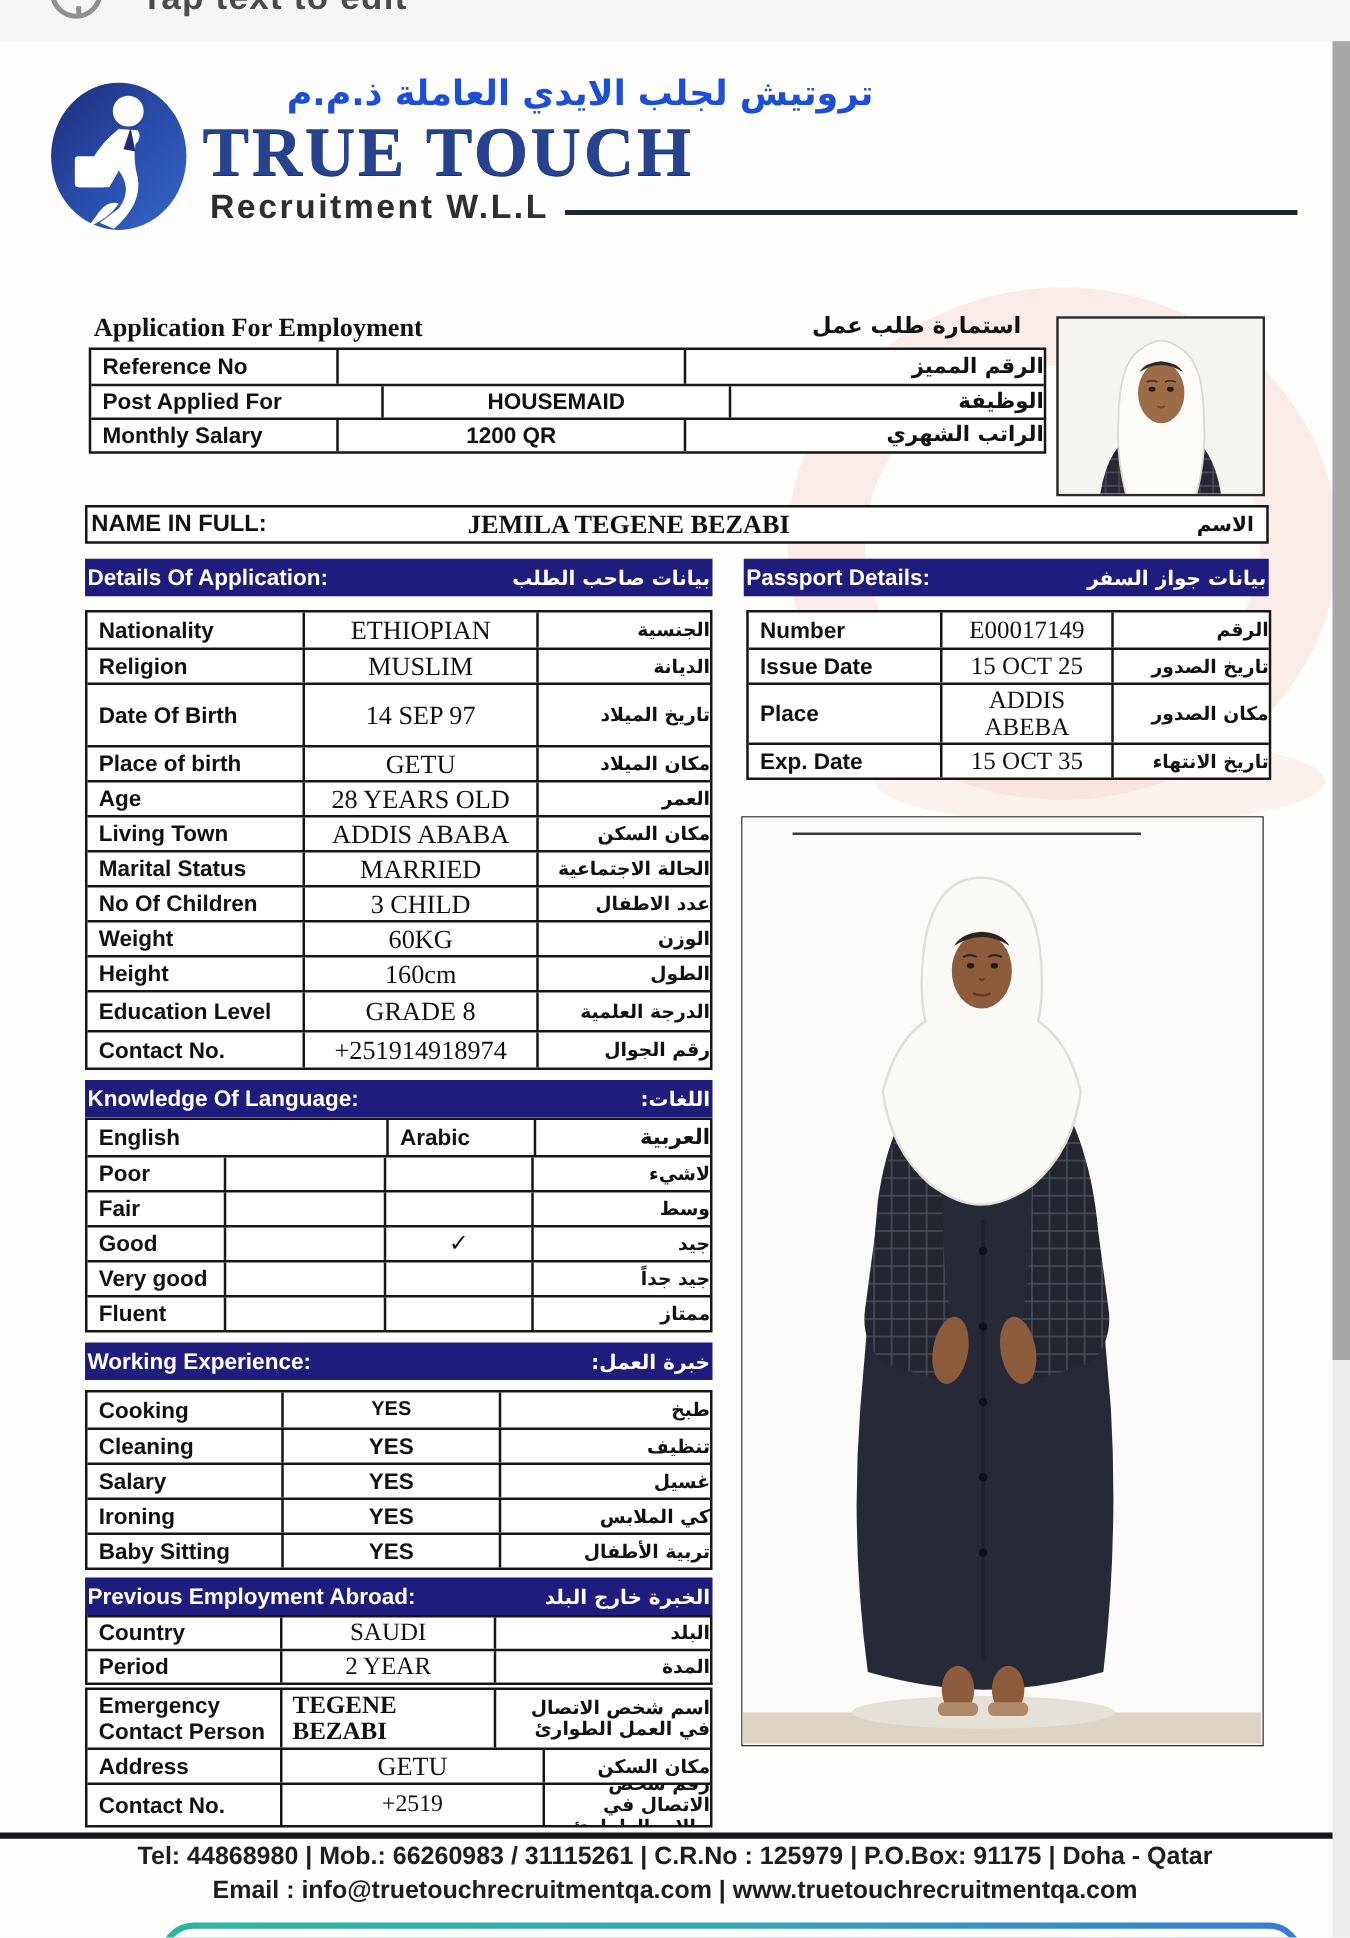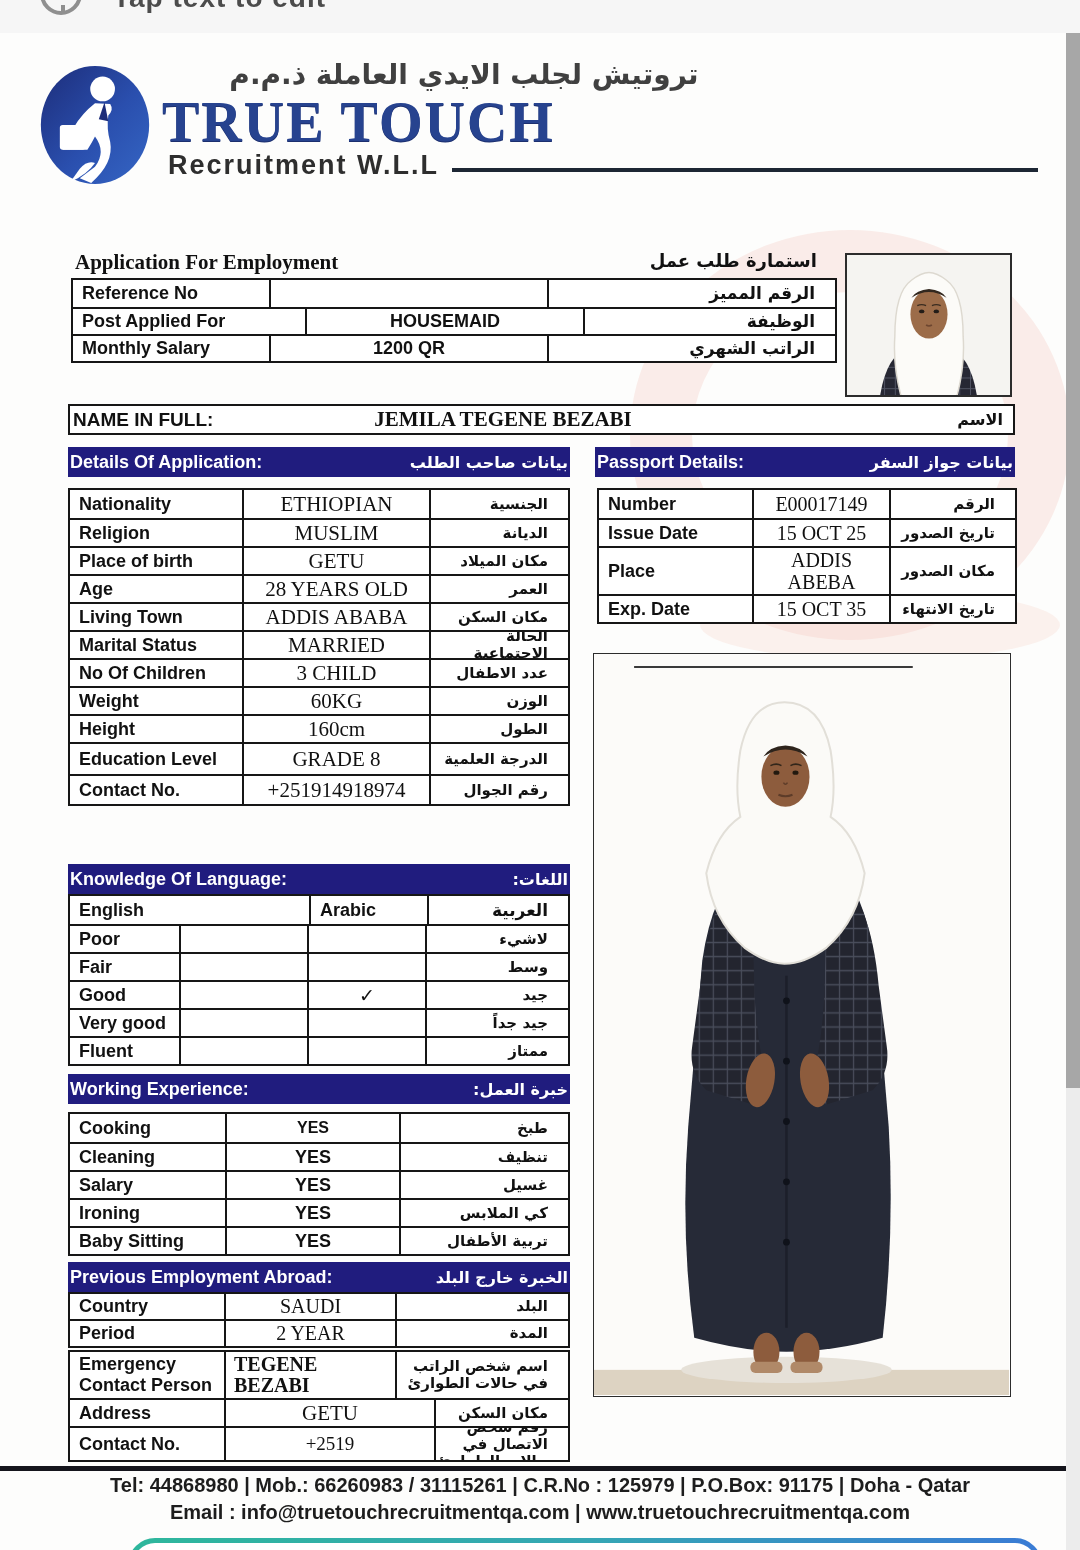--- a/index.html
+++ b/index.html
@@ -17,35 +17,35 @@
   .sb-track{position:absolute;right:0;top:33px;width:14px;height:1517px;background:#ececec;z-index:6;}
   .sb-thumb{position:absolute;right:0;top:0;width:14px;height:1055px;background:#a7a7a7;}
   
   .wm{position:absolute;left:630px;top:230px;width:440px;height:410px;border-radius:50%;
       border:62px solid rgba(246,199,188,0.30);box-sizing:border-box;z-index:0;}
   .wm2{position:absolute;left:700px;top:590px;width:360px;height:70px;background:rgba(246,199,188,0.22);
       border-radius:50%;z-index:0;}
   
   .logo-circle{position:absolute;left:38px;top:62px;width:114px;height:126px;}
   .logo-ar{position:absolute;left:168px;top:58px;width:592px;text-align:center;
-      font-family:"DejaVu Sans",sans-serif;font-weight:bold;font-size:28px;color:#404040;}
+      font-family:"DejaVu Sans",sans-serif;font-weight:bold;font-size:28px;color:#1d4ed8;}
   .logo-title{position:absolute;left:162px;top:90px;font-family:"Liberation Serif",serif;
       font-weight:900;font-size:56px;letter-spacing:2px;color:#27438f;text-shadow:0 1px 0 #1c2f6e;}
   .logo-sub{position:absolute;left:168px;top:150px;font-size:27px;font-weight:bold;color:#2e2e2e;letter-spacing:2px;}
   .logo-line{position:absolute;left:452px;top:168px;width:586px;height:4px;background:#1d2734;}
   
   .tbl{position:absolute;border:2px solid #161616;box-sizing:border-box;background:#fff;z-index:1;}
   .trow{display:flex;box-sizing:border-box;}
   .trow + .trow{border-top:2px solid #161616;}
   .cell{display:flex;align-items:center;box-sizing:border-box;overflow:hidden;}
   .bl{border-left:2px solid #161616;}
   .lbl{font-weight:bold;font-size:18px;padding-left:9px;}
   .val{justify-content:center;font-family:"Liberation Serif",serif;font-size:21px;}
   .valb{justify-content:center;font-weight:bold;font-size:18px;}
-  .ar{justify-content:flex-end;padding-right:20px;font-family:"DejaVu Sans",sans-serif;
+  .ar{justify-content:flex-end;padding-right:0;font-family:"DejaVu Sans",sans-serif;
       font-weight:bold;font-size:15px;text-align:right;line-height:17px;}
   .sec-h{position:absolute;height:30px;background:#201c7e;color:#fff;display:flex;align-items:center;
       justify-content:space-between;padding:0 2px;box-sizing:border-box;z-index:1;}
   .sec-h .en{font-weight:bold;font-size:18px;}
   .sec-h .arh{font-family:"DejaVu Sans",sans-serif;font-weight:bold;font-size:16px;}
   
   .app-title{position:absolute;left:75px;top:250px;width:742px;display:flex;justify-content:space-between;z-index:1;}
   .app-title .en{font-family:"Liberation Serif",serif;font-weight:bold;font-size:21px;}
   .app-title .arh{font-family:"DejaVu Sans",sans-serif;font-weight:bold;font-size:18px;}
   .photo-box{position:absolute;border:2px solid #2c2c2c;box-sizing:border-box;background:#fff;z-index:1;}
@@ -176,20 +176,27 @@
         <span dir="rtl">الجنسية</span>
       </div>
     </div>
   <div class="trow" style="height:28px;">
       <div class="cell lbl" style="width:172px;">Religion</div>
       <div class="cell val bl" style="width:187px;">MUSLIM</div>
       <div class="cell ar bl" style="flex:1;">
         <span dir="rtl">الديانة</span>
       </div>
     </div>
+  <div class="trow" style="height:50px;">
+      <div class="cell lbl" style="width:172px;">Date Of Birth</div>
+      <div class="cell val bl" style="width:187px;">14 SEP 97</div>
+      <div class="cell ar bl" style="flex:1;">
+        <span dir="rtl">تاريخ الميلاد</span>
+      </div>
+    </div>
   <div class="trow" style="height:28px;">
       <div class="cell lbl" style="width:172px;">Place of birth</div>
       <div class="cell val bl" style="width:187px;">GETU</div>
       <div class="cell ar bl" style="flex:1;">
         <span dir="rtl">مكان الميلاد</span>
       </div>
     </div>
   <div class="trow" style="height:28px;">
       <div class="cell lbl" style="width:172px;">Age</div>
       <div class="cell val bl" style="width:187px;">28 YEARS OLD</div>
@@ -441,21 +448,21 @@
     </div>
 </div>
 
 <div class="tbl" style="left:68px;top:1350px;width:502px;">
   <div class="trow" style="height:46px;">
     <div class="cell lbl" style="width:154px;line-height:21px;">Emergency Contact Person</div>
     <div class="cell bl" style="width:171px;padding-left:8px;font-family:'Liberation Serif',serif;font-weight:bold;font-size:20px;">
         <span class="narrow">TEGENE BEZABI</span>
       </div>
     <div class="cell ar bl" style="flex:1;">
-        <span dir="rtl">اسم شخص الراتب في حالات الطوارئ</span>
+        <span dir="rtl">اسم شخص الاتصال في العمل الطوارئ</span>
       </div>
   </div>
   <div class="trow" style="height:28px;">
     <div class="cell lbl" style="width:154px;">Address</div>
     <div class="cell val bl" style="width:210px;">GETU</div>
     <div class="cell ar bl" style="flex:1;">
         <span dir="rtl">مكان السكن</span>
       </div>
   </div>
   <div class="trow" style="height:34px;">

